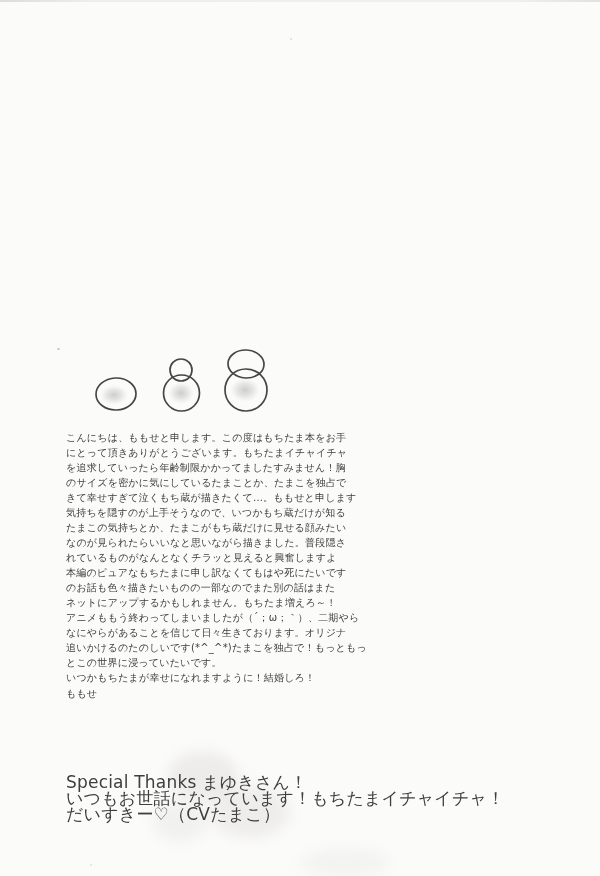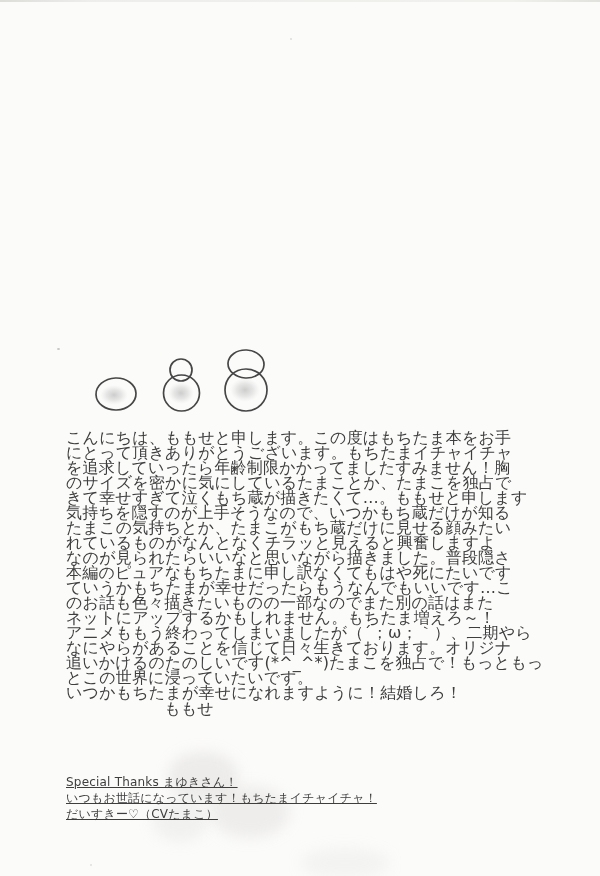--- a/index.html
+++ b/index.html
@@ -26,44 +26,43 @@
   }
   .doodles {
     position: absolute;
     left: 80px; top: 340px;
     width: 210px; height: 80px;
   }
   .afterword {
     position: absolute;
     left: 66px; top: 430px;
     width: 308px;
-    font-size: 16px;
+    font-size: 10px;
     line-height: 15px;
     color: #3e3e3e;
     letter-spacing: 0.2px;
   }
   .afterword .line {
     height: 15px;
     white-space: nowrap;
   }
   .signature {
     height: 15px;
-    text-align: center;
+    text-align: left;
     padding-right: 62px;
     margin-top: 1px;
   }
   .thanks {
     position: absolute;
     left: 66px; top: 774px;
     width: 360px;
-    font-size: 12px;
+    font-size: 17px;
     line-height: 16px;
     color: #3e3e3e;
     letter-spacing: 0.2px;
-    text-decoration: underline;
   }
   .thanks .line { height: 16px; white-space: nowrap; }
   
   .bleed {
     position: absolute;
     border-radius: 50%;
     filter: blur(7px);
     pointer-events: none;
   }
   .bleed1 { left: 168px; top: 752px; width: 70px; height: 48px; background: rgba(188,184,178,0.22); }
@@ -124,24 +123,23 @@
   <div class="bleed bleed4"></div>
 
   <div class="afterword">
     <div class="line">こんにちは、ももせと申します。この度はもちたま本をお手</div>
     <div class="line">にとって頂きありがとうございます。もちたまイチャイチャ</div>
     <div class="line">を追求していったら年齢制限かかってましたすみません！胸</div>
     <div class="line">のサイズを密かに気にしているたまことか、たまこを独占で</div>
     <div class="line">きて幸せすぎて泣くもち蔵が描きたくて…。ももせと申します</div>
     <div class="line">気持ちを隠すのが上手そうなので、いつかもち蔵だけが知る</div>
     <div class="line">たまこの気持ちとか、たまこがもち蔵だけに見せる顔みたい</div>
+    <div class="line">なのが見られたらいいなと思いながら描きました。普段隠さ</div>
     <div class="line">れているものがなんとなくチラッと見えると興奮しますよ</div>
-    <div class="line">なのが見られたらいいなと思いながら描きました。普段隠さ</div>
     <div class="line">本編のピュアなもちたまに申し訳なくてもはや死にたいです</div>
-    <div class="line">ていうかもちたまが幸せだったらもうなんでもいいです…こ</div>
     <div class="line">のお話も色々描きたいものの一部なのでまた別の話はまた</div>
     <div class="line">ネットにアップするかもしれません。もちたま増えろ～！</div>
     <div class="line">アニメももう終わってしまいましたが（´；ω；｀）、二期やら</div>
     <div class="line">なにやらがあることを信じて日々生きております。オリジナ</div>
     <div class="line">追いかけるのたのしいです(*^_^*)たまこを独占で！もっともっ</div>
     <div class="line">とこの世界に浸っていたいです。</div>
     <div class="line">いつかもちたまが幸せになれますように！結婚しろ！</div>
     <div class="signature">ももせ</div>
   </div>
 

